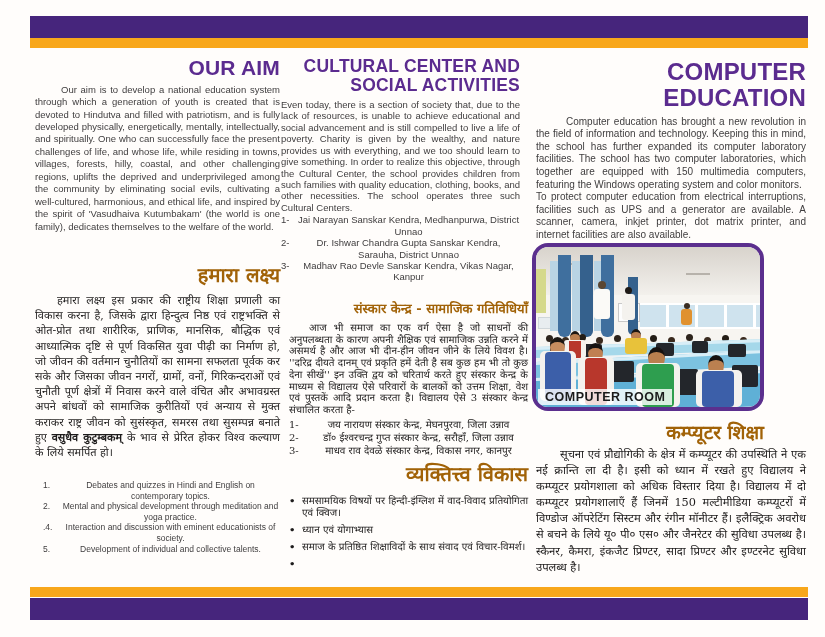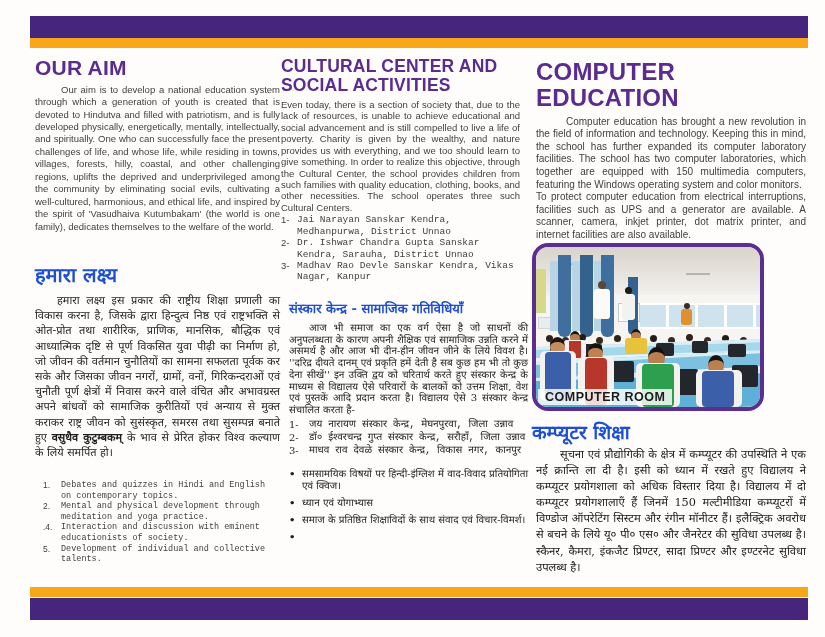--- a/index.html
+++ b/index.html
@@ -3,31 +3,31 @@
 <meta charset="utf-8">
 <style>
   html,body{margin:0;padding:0;background:#fff;}
   .page{position:relative;width:825px;height:637px;background:#fffdfb;overflow:hidden;
         font-family:"Liberation Sans",sans-serif;}
   .band{position:absolute;left:30px;width:778px;}
   .band.purple{background:#46257c;height:22px;}
   .band.orange{background:#f8a71b;height:10px;}
   .abs{position:absolute;}
   
-  .h-en{color:#5b2b8f;font-weight:bold;text-align:left;letter-spacing:.2px;line-height:1.08;}
+  .h-en{color:#5b2b8f;font-weight:bold;text-align:right;letter-spacing:.2px;line-height:1.08;}
   
   .body-en{color:#3f3d3e;text-align:justify;}
   
   .hi{font-family:"DejaVu Serif",serif;}
-  .h-hi{color:#1d4ed8;font-weight:bold;text-align:left;}
+  .h-hi{color:#a16207;font-weight:bold;text-align:right;}
   .body-hi{color:#1e1c1c;text-align:justify;}
   .numlist{display:block;}
   .numlist .row{display:flex;}
   .numlist .num{flex:0 0 18px;}
-  .numlist .txt{flex:1;text-align:left;font-family:Liberation Mono, monospace;}
+  .numlist .txt{flex:1;text-align:center;}
   .blt{display:flex;margin-bottom:5px;}
   .blt .dot{flex:0 0 13px;font-weight:bold;}
   
   .photo{position:absolute;left:532px;top:243px;width:232px;height:168px;
          border:4px solid #5b2f8e;border-radius:16px;overflow:hidden;background:#eef3f5;box-sizing:border-box;}
   .photo *{position:absolute;}
   .ph-ceiling{left:0;top:0;width:224px;height:52px;background:linear-gradient(#d8d3cc,#f5f3ef);}
   .ph-backwall{left:0;top:48px;width:224px;height:52px;background:#f7f5f1;}
   .ph-winband{left:104px;top:56px;width:120px;height:22px;background:#cfe3ee;
               border-top:2px solid #fff;border-bottom:2px solid #fff;
@@ -130,20 +130,21 @@
         <span class="txt">डॉ० ईश्वरचन्द्र गुप्त संस्कार केन्द्र, सरौहाँ, जिला उन्नाव</span>
       </div>
       <div class="row">
         <span class="num" style="flex-basis:20px;">3-</span>
         <span class="txt">माधव राव देवळे संस्कार केन्द्र, विकास नगर, कानपुर</span>
       </div>
     </div>
   </div>
 
   <div class="abs hi" style="left:289px;top:460px;width:239px;">
+    <div class="h-hi hi" style="font-size:20px;">व्यक्तित्त्व विकास</div>
     <div style="margin-top:8px;font-size:10px;line-height:11.9px;" class="body-hi hi">
       <div class="blt">
           <span class="dot">•</span>
           <span class="txt">समसामयिक विषयों पर हिन्दी-इंग्लिश में वाद-विवाद प्रतियोगिता एवं क्विज।</span>
         </div>
       <div class="blt">
           <span class="dot">•</span>
           <span class="txt">ध्यान एवं योगाभ्यास</span>
         </div>
       <div class="blt">

